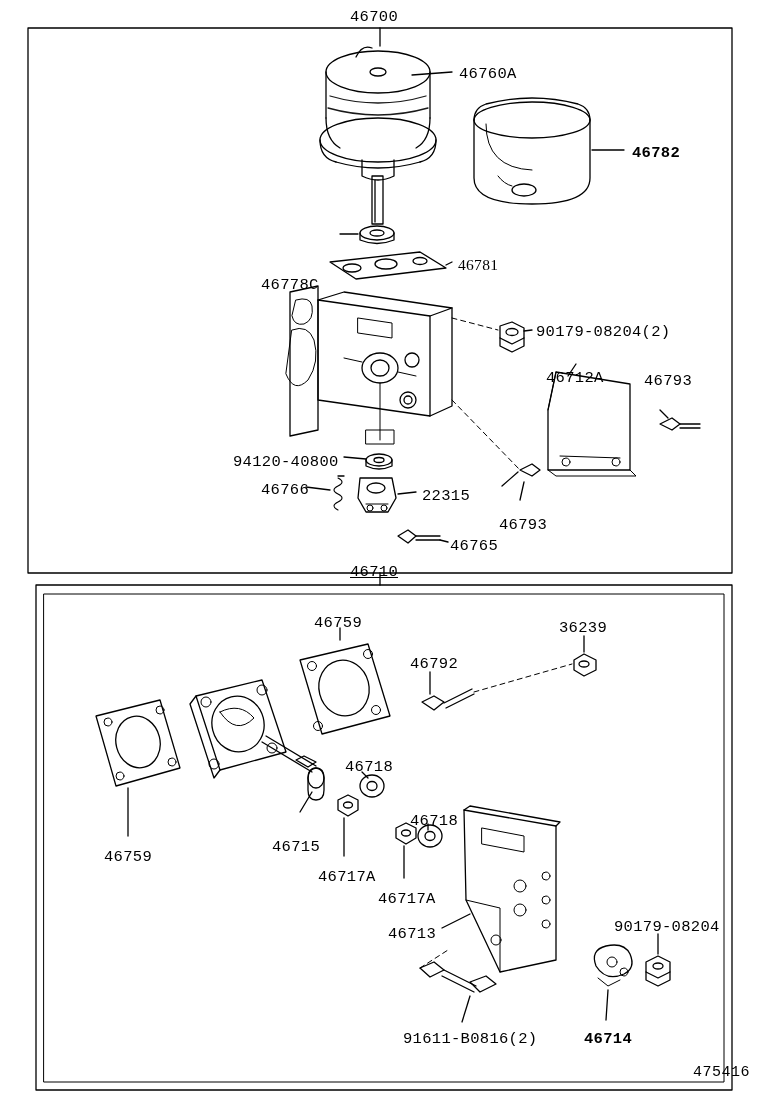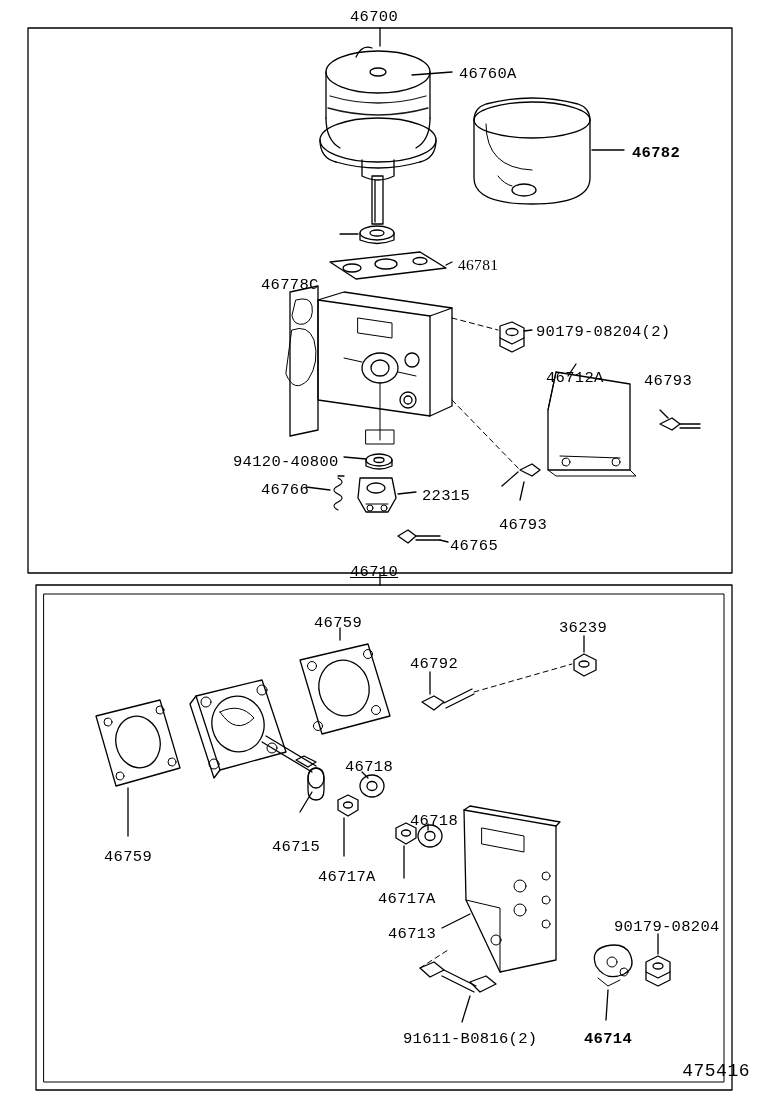--- a/index.html
+++ b/index.html
@@ -33,21 +33,21 @@
     font-size: 15.5px;
     letter-spacing: 0.3px;
     white-space: nowrap;
     color: #000;
   }
   .corner-code {
     position: absolute;
     right: 10px;
     bottom: 8px;
     font-family: "Liberation Mono", monospace;
-    font-size: 18px;
+    font-size: 15px;
     letter-spacing: 0.5px;
   }
 </style>
 </head>
 <body>
 
 <div id="sheet">
 
   <svg class="diagram" viewBox="0 0 760 1112" xmlns="http://www.w3.org/2000/svg">
     <g fill="none" stroke="#000" stroke-width="1.3" stroke-linejoin="round" stroke-linecap="round">

